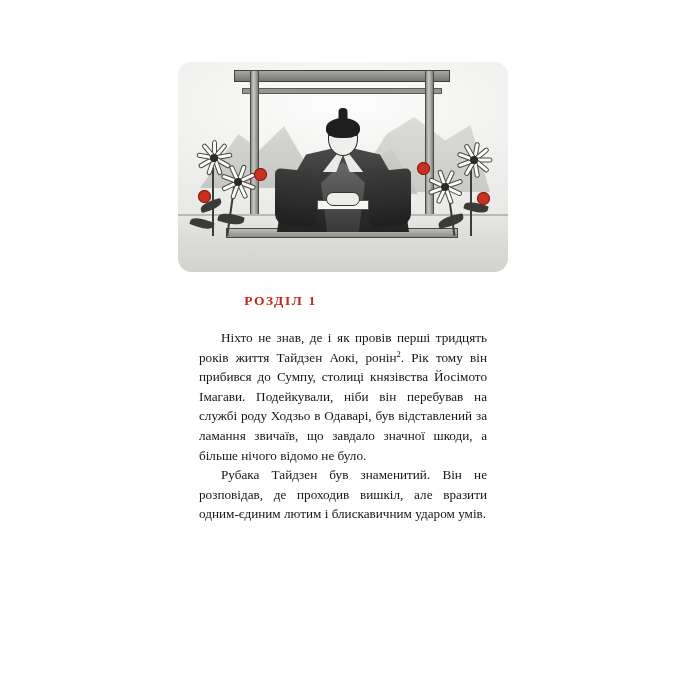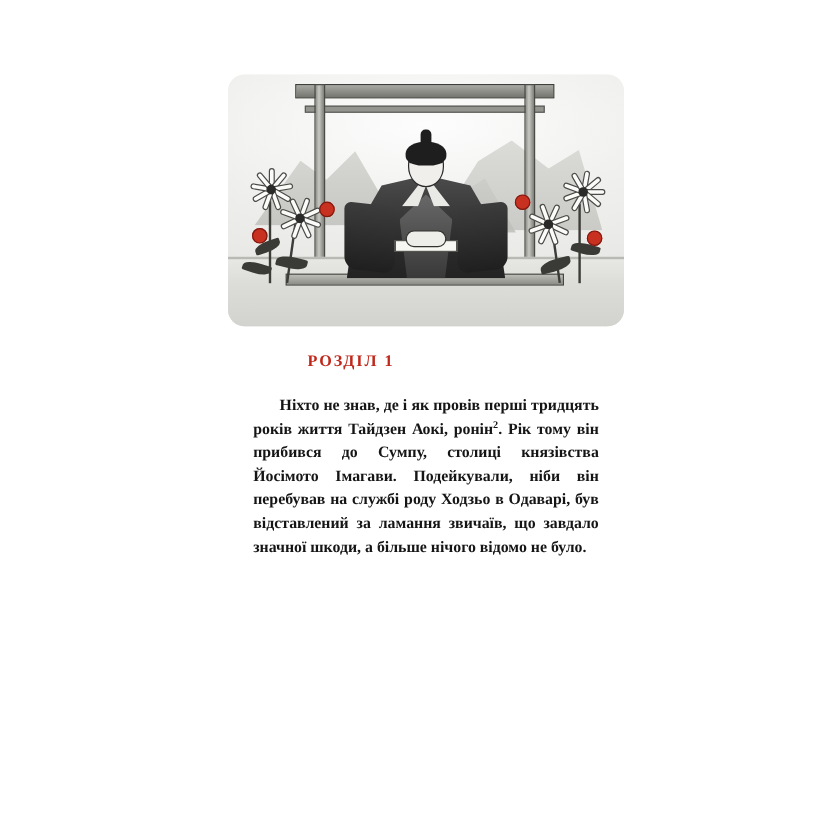--- a/index.html
+++ b/index.html
@@ -13,21 +13,20 @@
     font-family: "Liberation Serif", serif;
     color: #1b1b1b;
     overflow: hidden;
   }
   .page {
     position: relative;
     width: 561px;
     height: 700px;
     box-sizing: border-box;
     background: #ffffff;
-    margin-left: 12px;
   }
 
   
   .illustration-wrap {
     position: absolute;
     left: 178px;
     top: 62px;
     width: 330px;
     height: 210px;
   }
@@ -281,21 +280,20 @@
     font-weight: bold;
     letter-spacing: 1.6px;
   }
 
   
   .text-block {
     position: absolute;
     left: 199px;
     top: 328px;
     width: 288px;
-    font-weight: bold;
   }
   .text-block p {
     margin: 0;
     font-family: "Liberation Serif", serif;
     font-size: 13.2px;
     line-height: 19.6px;
     text-align: justify;
     text-indent: 22px;
     hyphens: auto;
     color: #151515;
@@ -416,16 +414,17 @@
       </div>
       <div class="fl-red" style="right:78px; top:100px;"></div>
       <div class="fl-red" style="right:18px; top:130px;"></div>
     </div>
   </div>
 
   <div class="chapter-title">РОЗДІЛ 1</div>
 
   <div class="text-block">
     <p>Ніхто не знав, де і як провів перші тридцять років життя Тайдзен Аокі, ронін<span class="footnote-ref">2</span>. Рік тому він прибився до Сумпу, столиці князівства Йосімото Імагави. Подейкували, ніби він перебував на службі роду Ходзьо в Одаварі, був відставлений за ламання звичаїв, що завдало значної шкоди, а більше нічого відомо не було.</p>
+    <p>Рубака Тайдзен був знаменитий. Він не розповідав, де проходив вишкіл, але вразити одним-єдиним лютим і блискавичним ударом умів.</p>
   </div>
 
 
 </div>
 
 </body></html>

